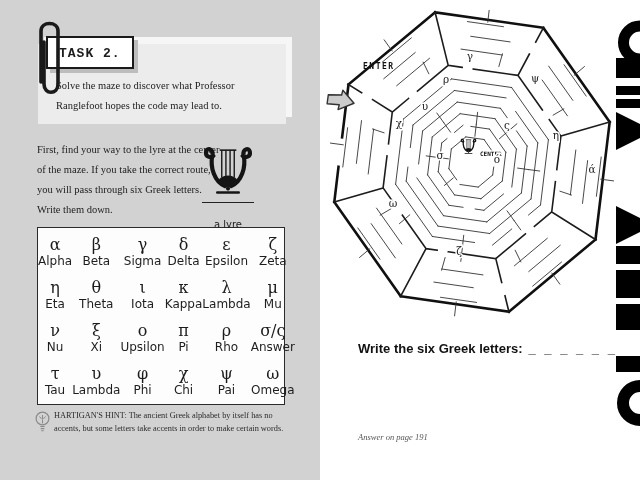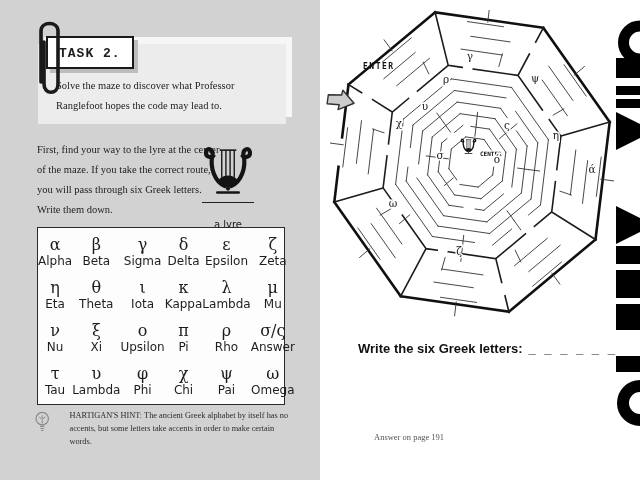--- a/index.html
+++ b/index.html
@@ -21,34 +21,34 @@
   .intro-text{position:absolute;left:37px;top:140px;width:190px;font-size:10.5px;line-height:1.9;}
   .lyre-wrap{position:absolute;left:202px;top:136px;width:52px;text-align:center;}
   .lyre-caption{display:block;margin-top:2px;border-top:1.5px solid #222;padding-top:16px;
     font-family:"DejaVu Sans",sans-serif;font-size:10px;color:#222;}
   .alphabet{position:absolute;left:37px;top:227px;width:246px;height:172px;background:#fdfdfd;
     border:1.5px solid #2a2a2a;display:grid;grid-template-columns:repeat(6,1fr);
     grid-template-rows:repeat(4,1fr);align-items:center;padding:2px 0;}
   .cell{text-align:center;line-height:1;}
   .cell .glyph{display:block;font-family:"DejaVu Serif",serif;font-size:16px;margin-bottom:2px;}
   .cell .gname{display:block;font-family:"DejaVu Sans",sans-serif;font-size:12px;color:#1e1e1e;}
-  .hint{position:absolute;left:34px;top:410px;width:260px;display:flex;gap:19px;}
+  .hint{position:absolute;left:34px;top:410px;width:260px;display:flex;gap:3px;}
   .hint-text{font-size:8.3px;line-height:1.55;color:#2b2b2b;width:232px;}
   .pagenum{position:absolute;font-family:"DejaVu Sans",sans-serif;font-size:10px;color:#222;margin-top:40px;}
   .pn-left{left:36px;top:445px;}
   .pn-right{left:272px;top:448px;}
 
   
   .enter-label{position:absolute;left:17px;top:62px;font-family:"DejaVu Sans Mono",monospace;
     font-weight:bold;font-size:8px;letter-spacing:1.5px;color:#111;padding-left:26px;}
   .maze-svg{position:absolute;left:2px;top:10px;}
   .write-line{position:absolute;left:38px;top:341px;font-family:"Liberation Sans",sans-serif;
     font-weight:bold;font-size:13px;color:#111;white-space:nowrap;}
   .write-line .blanks{letter-spacing:2.5px;margin-left:6px;}
-  .answer-note{position:absolute;left:38px;top:432px;font-size:8.5px;color:#555;margin-left:16px;}
+  .answer-note{position:absolute;left:38px;top:432px;font-style:italic;font-size:8.5px;color:#555;}
   .edge-art{position:absolute;right:0;top:0;}
 </style>
 </head>
 <body>
 
 <svg width="0" height="0" style="position:absolute">
   <defs>
     <g id="lyre">
       <path d="M44,96 C24,88 15,60 20,36 C22,25 10,21 8,30 C6,40 17,43 22,38" fill="none" stroke="#141414" stroke-width="8" stroke-linecap="round"></path>
       <path d="M56,96 C76,88 85,60 80,36 C78,25 90,21 92,30 C94,40 83,43 78,38" fill="none" stroke="#141414" stroke-width="8" stroke-linecap="round"></path>

